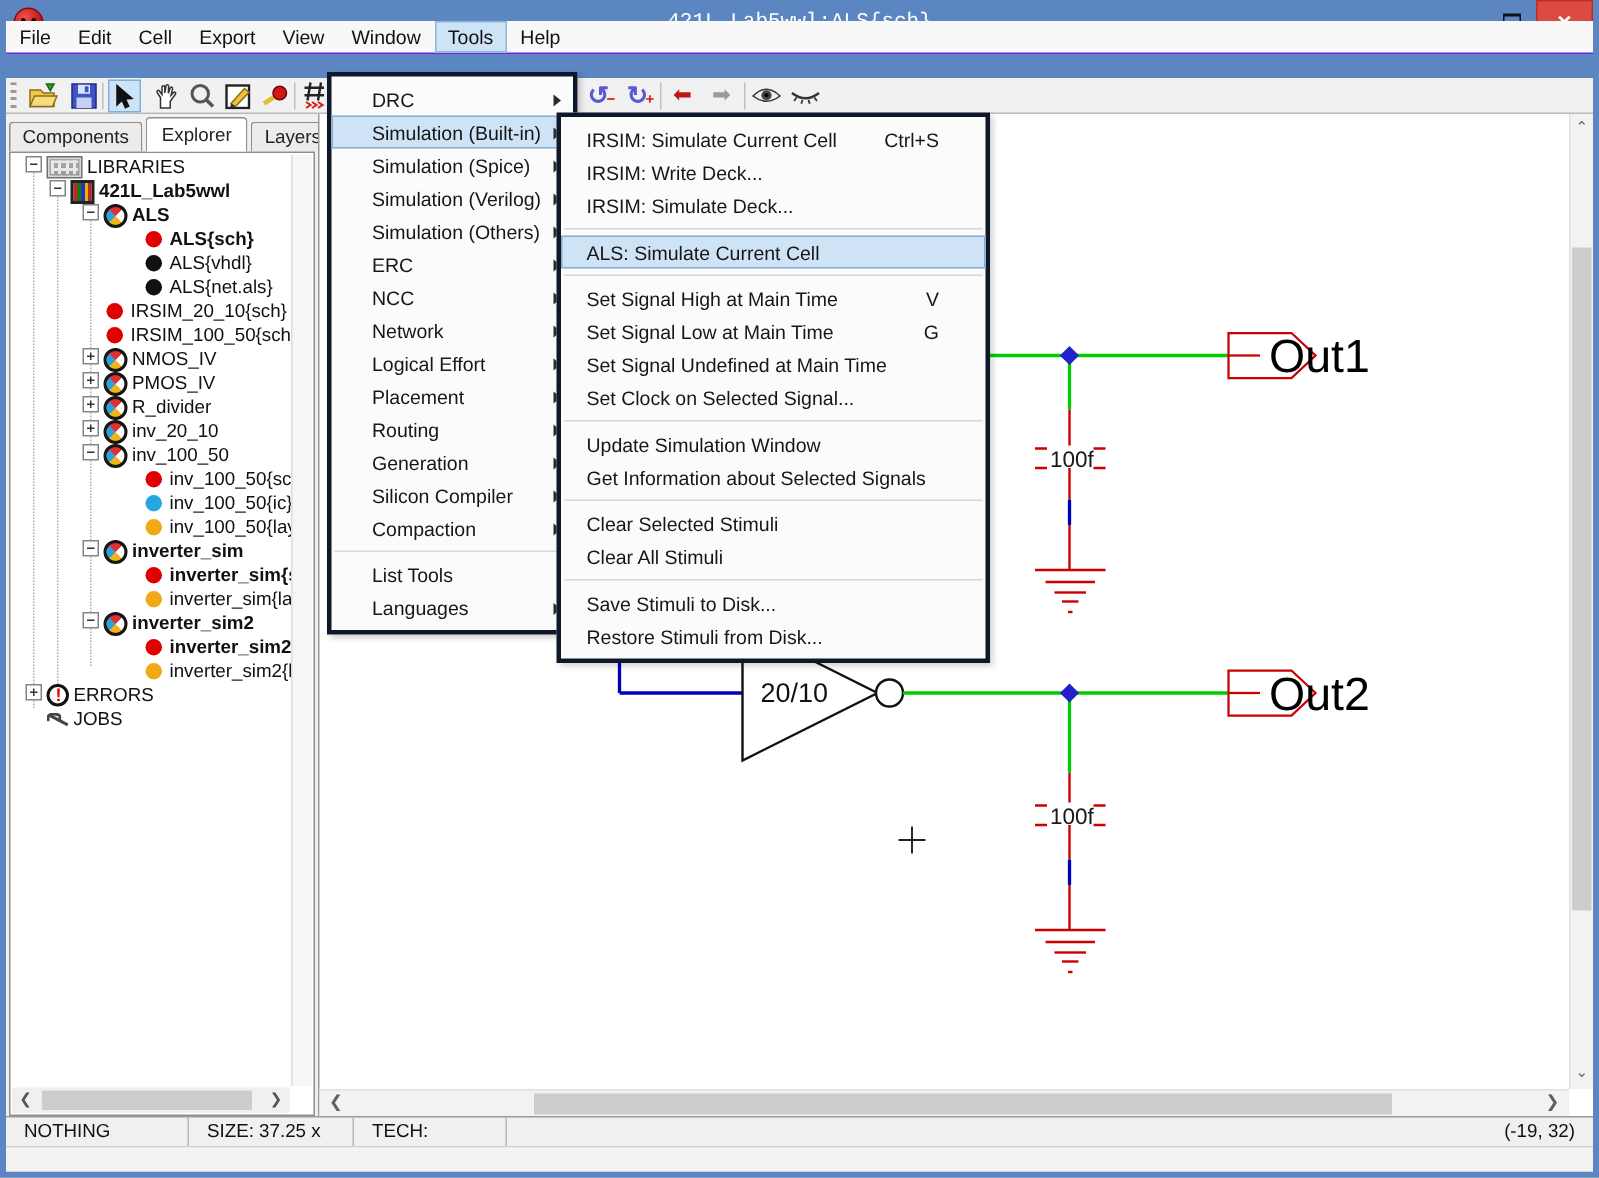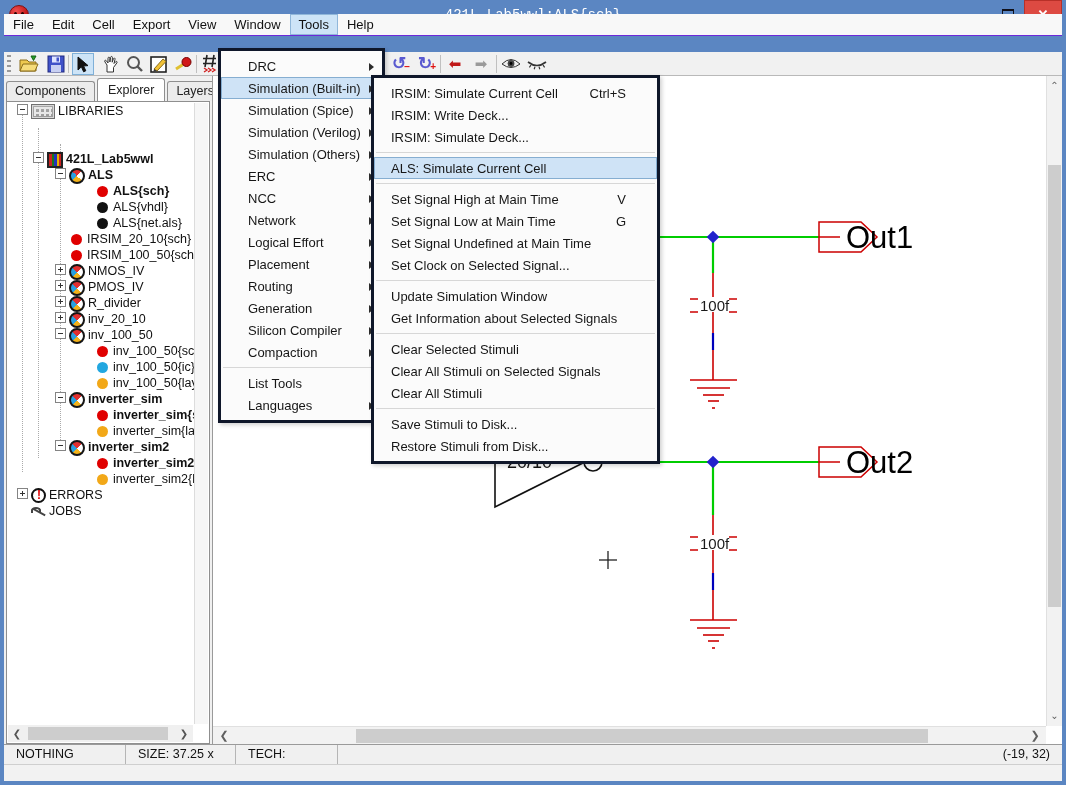--- a/index.html
+++ b/index.html
@@ -42,21 +42,21 @@
   .content { position:absolute; top:76px; left:4px; right:4px; bottom:41px; background:#f0f0f0; }
   .sidebar { position:absolute; left:0; top:0; width:208px; height:100%; background:#f0f0f0; }
   .tabs { position:absolute; left:2px; top:2px; height:23px; display:flex; align-items:flex-end; }
   .tab { border:1px solid #8f8f8f; border-bottom:none; background:#ececec; font-size:12.5px; padding:2px 8px 3px;
     border-radius:3px 3px 0 0; margin-right:2px; color:#222; }
   .tab.active { background:#fff; padding:4px 10px 4px; position:relative; z-index:2; }
   .treebox { position:absolute; left:2px; right:2px; top:25px; bottom:0; background:#fff; border:1px solid #8f8f8f; overflow:hidden; }
   .tree { position:absolute; left:0; top:2px; right:15px; }
   .trow { height:16px; display:flex; align-items:flex-start; font-size:12.5px; color:#111; white-space:nowrap; overflow:hidden; }
   .trow.bold .tlabel { font-weight:bold; }
-  .trow.lv0 { padding-left:10px; } .trow.lv1 { padding-left:26px;margin-top:32px; }
+  .trow.lv0 { padding-left:10px; } .trow.lv1 { padding-left:26px; }
   .trow.lv2 { padding-left:48px; } .trow.lv3 { padding-left:74px; }
   .exp { width:11px; height:11px; border:1px solid #848484; background:#fff; margin-right:3px; position:relative; flex:none; }
   .exp.none { visibility:hidden; }
   .exp::before { content:""; position:absolute; left:2px; top:4px; width:5px; height:1px; background:#333; }
   .exp.plus::after { content:""; position:absolute; left:4px; top:2px; width:1px; height:5px; background:#333; }
   .ticon { width:15px; height:15px; margin-right:3px; flex:none; position:relative; }
   .ticon.group { border-radius:50%; border:2px solid #151515; width:16px; height:16px;
     background:conic-gradient(from -45deg, #e03030 0 25%, #fff 0 50%, #f2b21a 0 75%, #2aa0e0 0 100%); }
   .ticon.dot-red::before, .ticon.dot-black::before, .ticon.dot-blue::before, .ticon.dot-orange::before {
     content:""; position:absolute; left:2px; top:2px; width:11px; height:11px; border-radius:50%; }
@@ -617,25 +617,20 @@
         <span class="mshort"></span>
         
       </div>
       <div class="menu-sep"></div>
       <div class="mrow">
         <span class="mlabel">Clear Selected Stimuli</span>
         <span class="mshort"></span>
         
       </div>
       <div class="mrow">
-        <span class="mlabel">Clear All Stimuli on Selected Signals</span>
-        <span class="mshort"></span>
-        
-      </div>
-      <div class="mrow">
         <span class="mlabel">Clear All Stimuli</span>
         <span class="mshort"></span>
         
       </div>
       <div class="menu-sep"></div>
       <div class="mrow">
         <span class="mlabel">Save Stimuli to Disk...</span>
         <span class="mshort"></span>
         
       </div>

